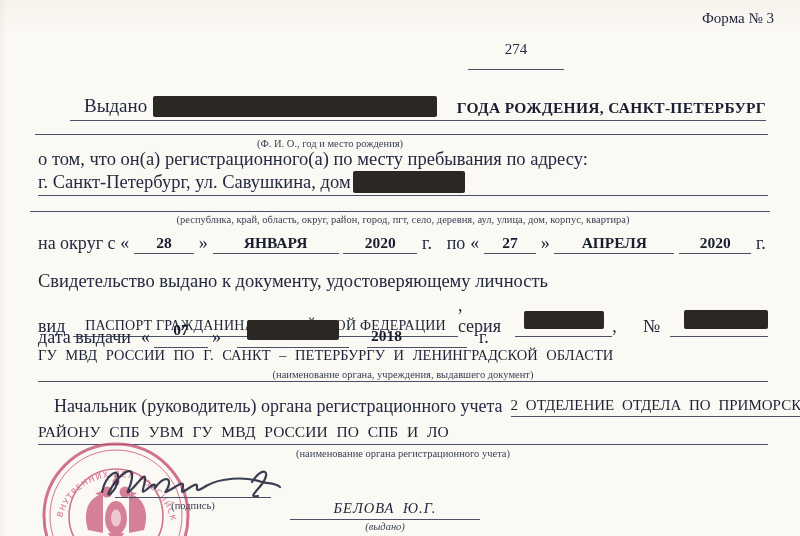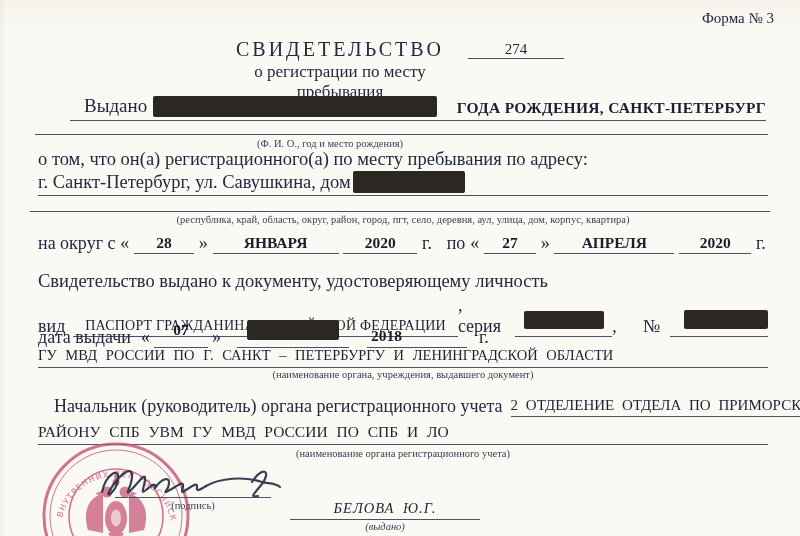--- a/index.html
+++ b/index.html
@@ -16,21 +16,21 @@
   .rule{border-bottom:1.2px solid #4a5068;height:0;}
   .u{border-bottom:1.2px solid #4a5068;}
   .redact{background:#2b2723;border-radius:2px;display:inline-block;}
   .flex{display:flex;align-items:flex-end;}
   .cellc{text-align:center;}
   
   .form-label{top:10px;right:26px;font-size:15px;}
   .title-block{top:38px;left:210px;width:260px;text-align:center;}
   .title{font-size:20px;letter-spacing:3px;}
   .subtitle{font-size:17px;margin-top:1px;}
-  .doc-number{top:41px;left:468px;width:96px;text-align:center;font-size:15px;border-bottom:1.2px solid #4a5068;padding-bottom:0;}
+  .doc-number{top:41px;left:468px;width:96px;text-align:center;font-size:15px;border-bottom:1.2px solid #4a5068;padding-bottom:11px;}
   
   .issued-row{top:95px;left:70px;right:34px;border-bottom:1.2px solid #4a5068;padding-bottom:3px;}
   .issued-label{font-size:19px;padding-left:14px;}
   .issued-box{width:306px;height:21px;margin-left:6px;}
   .issued-value{font-size:15.5px;font-weight:bold;letter-spacing:.3px;margin-left:20px;white-space:nowrap;color:#191e30;}
   .fio-line{top:134px;left:35px;right:32px;}
   .fio-cap{top:138px;left:35px;width:590px;}
   
   .intro-row{top:149px;left:38px;font-size:18.5px;}
   .addr-row{top:171px;left:38px;right:32px;border-bottom:1.2px solid #4a5068;padding-bottom:2px;}
@@ -52,21 +52,21 @@
   .num-sign{margin-left:26px;}
   .num-cell{flex:1;margin-left:10px;padding-bottom:2px;}
   .num-cell .redact{width:84px;height:19px;margin-left:14px;}
   .date-row{top:320px;left:38px;font-size:18px;}
   .day-cell{width:46px;margin:0 4px;padding-bottom:8px;text-align:center;}
   .dbox-cell{width:112px;margin-left:16px;padding-bottom:2px;text-align:center;}
   .dbox-cell .redact{width:92px;height:20px;}
   .year-cell{width:92px;margin-left:18px;padding-bottom:2px;text-align:left;}
   .g-suffix{margin-left:12px;}
   
-  .issuer-row{top:347px;left:38px;right:32px;border-bottom:1.2px solid #4a5068;font-size:14.5px;word-spacing:5px;padding-bottom:3px;white-space:nowrap;color:#1d2236;}
+  .issuer-row{top:347px;left:38px;right:32px;border-bottom:1.2px solid #4a5068;font-size:14.5px;word-spacing:5px;padding-bottom:17px;white-space:nowrap;color:#1d2236;}
   .issuer-cap{top:369px;left:38px;right:32px;}
   
   .auth-row{top:396px;left:54px;right:32px;font-size:18px;}
   .auth-label{white-space:nowrap;}
   .auth-value{flex:1;font-size:15px;word-spacing:4px;text-align:center;padding-bottom:2px;margin-left:8px;white-space:nowrap;color:#1d2236;}
   .auth-row2{top:423px;left:38px;right:32px;border-bottom:1.2px solid #4a5068;font-size:15.5px;word-spacing:5px;padding-bottom:3px;color:#1d2236;}
   .auth-cap{top:448px;left:38px;right:32px;}
   
   .stamp-wrap{top:438px;left:38px;width:156px;height:156px;filter:blur(.3px);opacity:.92;}
   .sig-wrap{top:458px;left:96px;width:196px;height:46px;}
@@ -77,24 +77,20 @@
   .name-line{margin-top:2px;border-bottom:1.2px solid #4a5068;}
   .name-cap{margin-top:1px;}
 </style>
 </head>
 <body>
 
 <div class="page">
 
   <div class="abs form-label">Форма № 3</div>
 
-  <div class="abs title-block">
-    <div class="title">СВИДЕТЕЛЬСТВО</div>
-    <div class="subtitle">о регистрации по месту пребывания</div>
-  </div>
   <div class="abs doc-number">274</div>
 
   <div class="abs flex issued-row">
     <span class="issued-label">Выдано</span>
     <span class="redact issued-box"></span>
     <span class="issued-value">ГОДА РОЖДЕНИЯ, САНКТ-ПЕТЕРБУРГ</span>
   </div>
   <div class="abs rule fio-line"></div>
   <div class="abs cap fio-cap">(Ф. И. О., год и место рождения)</div>
 

